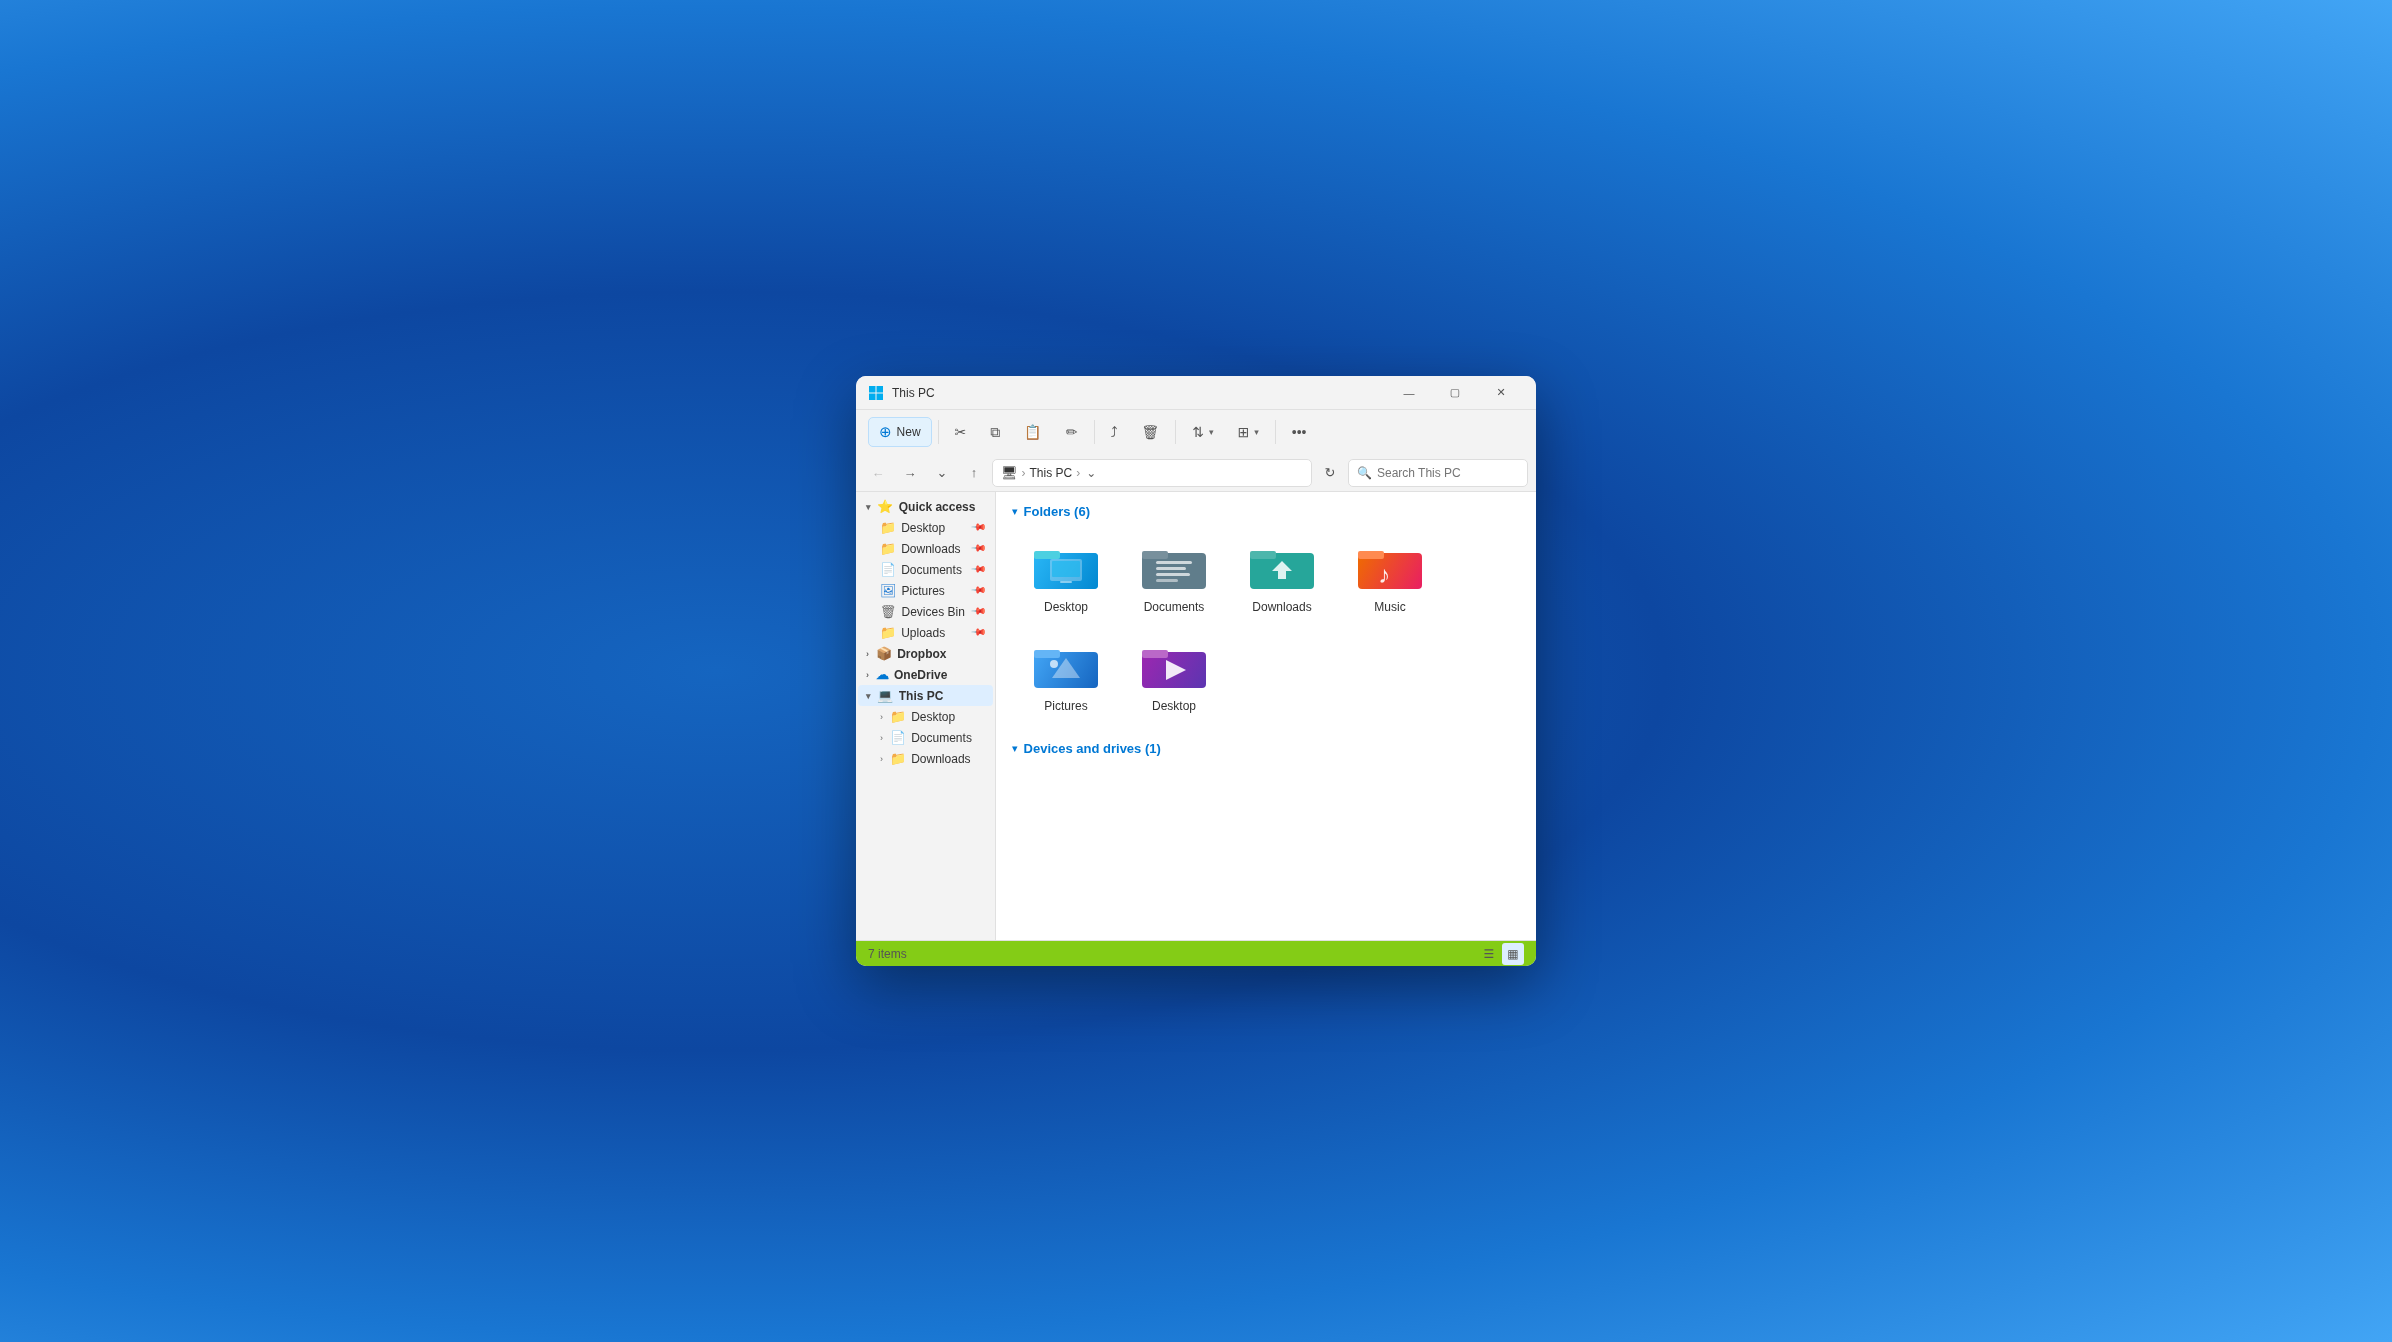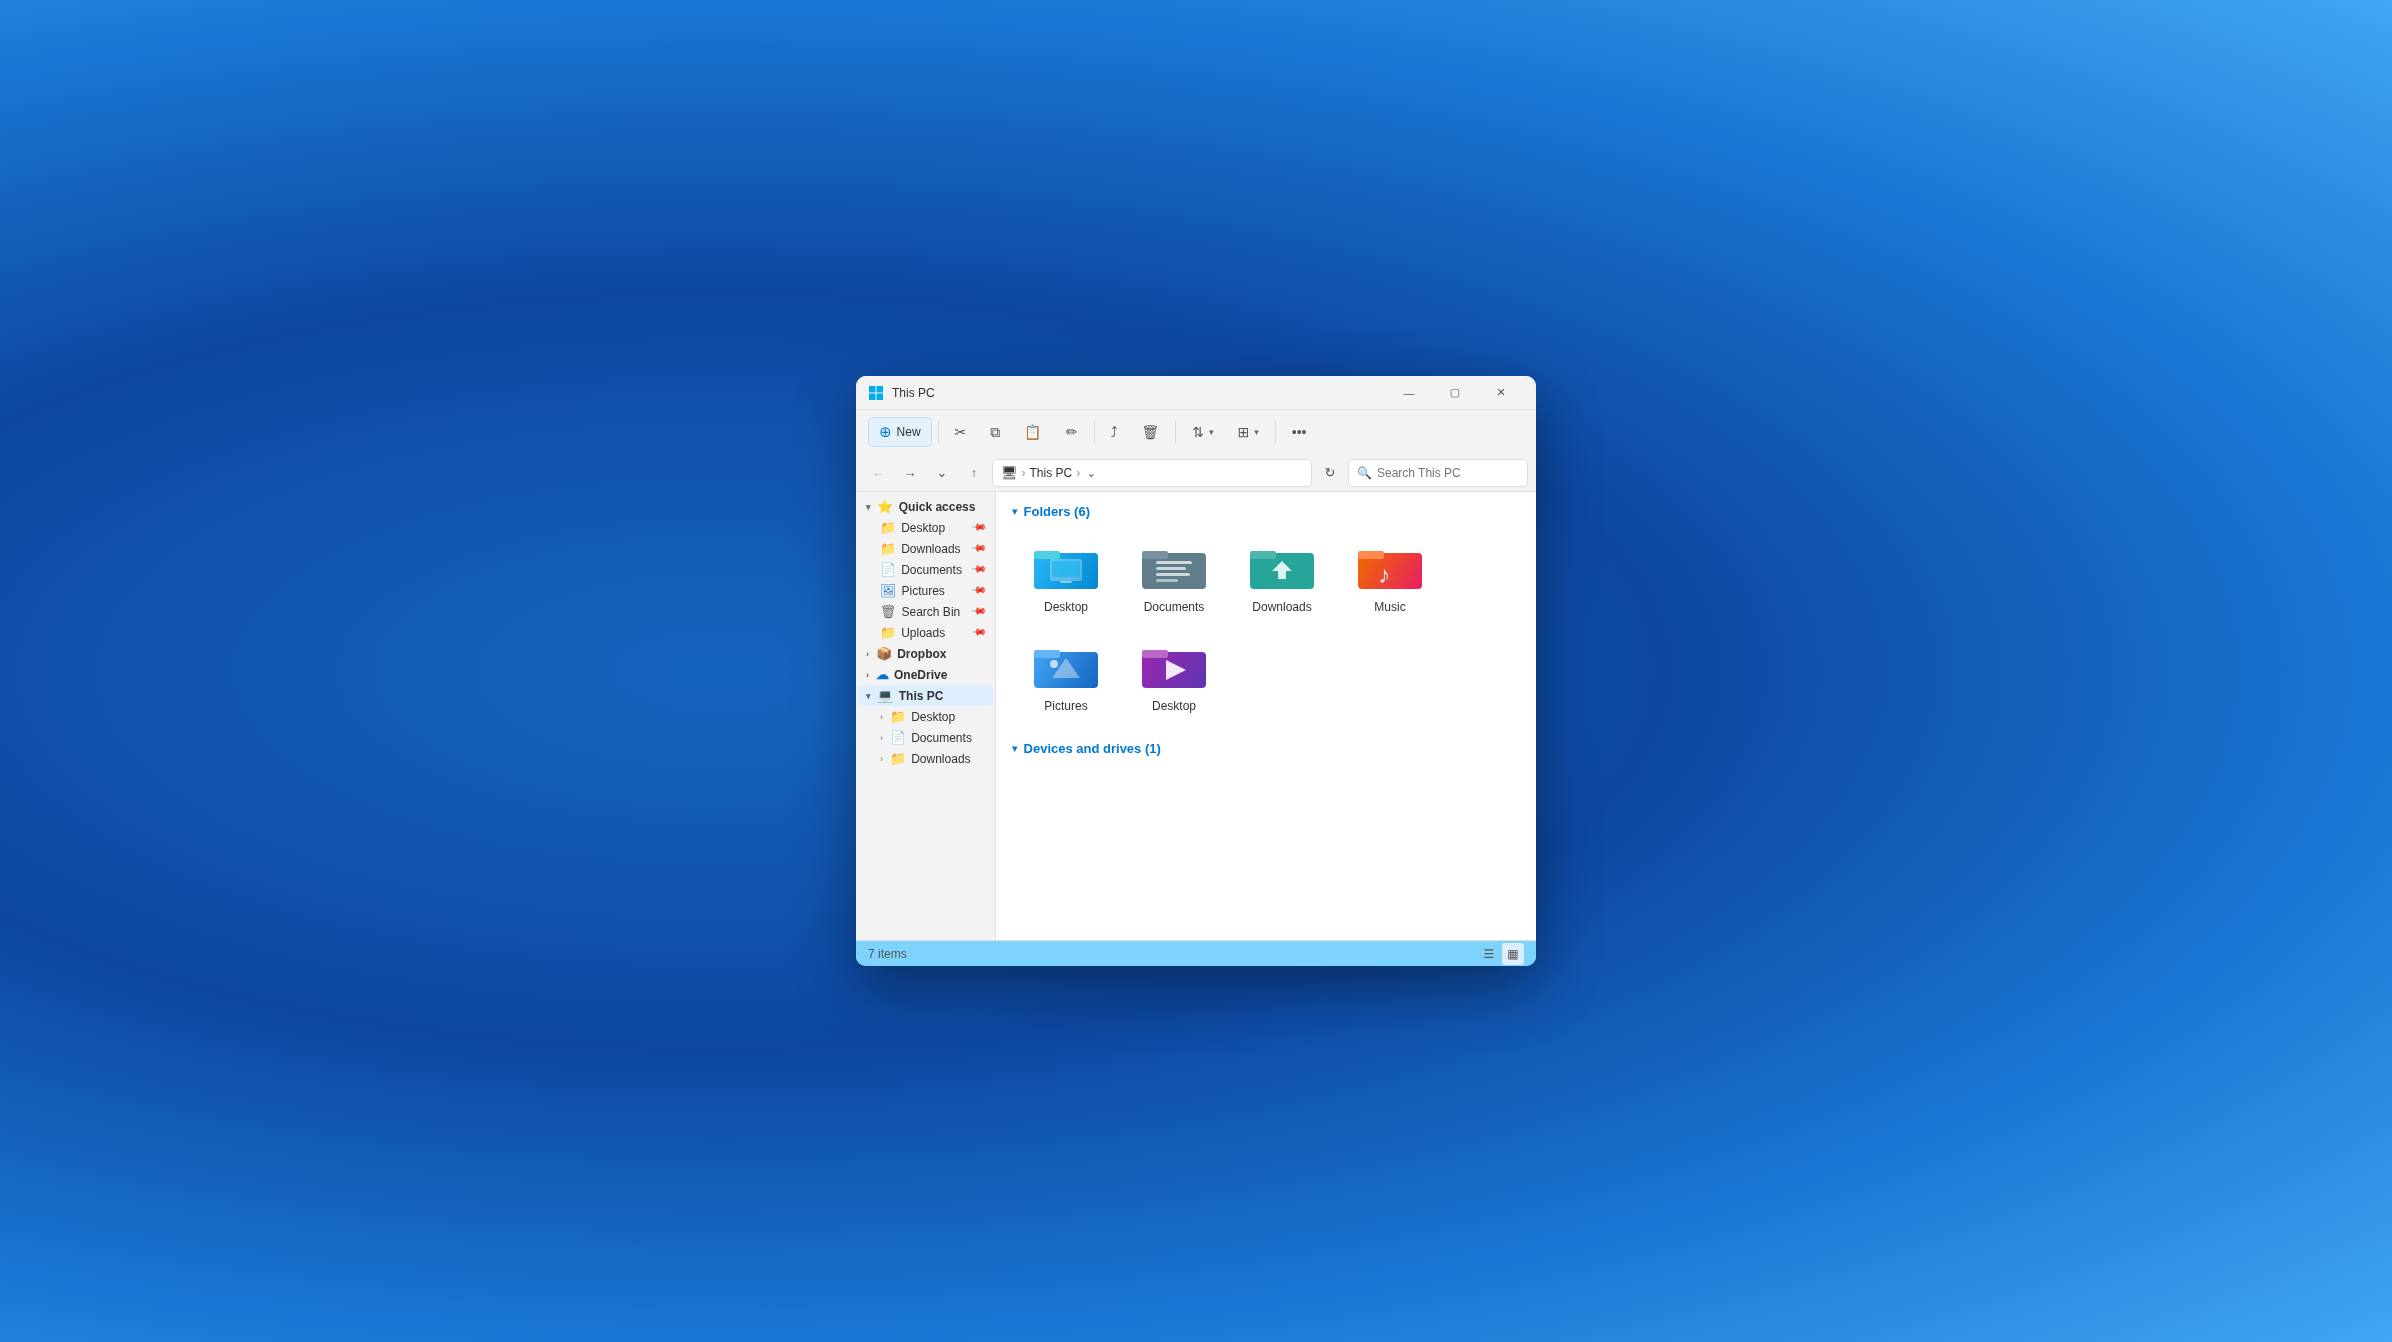--- a/index.html
+++ b/index.html
@@ -326,21 +326,21 @@
       color: #333;
       text-align: center;
     }
     
     .status-bar {
       display: flex;
       align-items: center;
       justify-content: space-between;
       height: 26px;
       padding: 0 12px;
-      background: #7dd3fc;
+      background: #84cc16;
       border-top: 1px solid #e0e0e0;
       flex-shrink: 0;
     }
     .status-text {
       font-size: 12px;
       color: #555;
     }
     .view-btns {
       display: flex;
       gap: 2px;
@@ -466,21 +466,21 @@
           <span class="item-label">Documents</span>
           <span class="pin-icon">📌</span>
         </div>
         <div class="sidebar-item">
           <span class="item-icon" style="color:#1976d2;">🖼</span>
           <span class="item-label">Pictures</span>
           <span class="pin-icon">📌</span>
         </div>
         <div class="sidebar-item">
           <span class="item-icon" style="color:#666;">🗑</span>
-          <span class="item-label">Search Bin</span>
+          <span class="item-label">Devices Bin</span>
           <span class="pin-icon">📌</span>
         </div>
         <div class="sidebar-item">
           <span class="item-icon" style="color:#f9a825;">📁</span>
           <span class="item-label">Uploads</span>
           <span class="pin-icon">📌</span>
         </div>
       </div>
 
       <div class="sidebar-item section-header">

